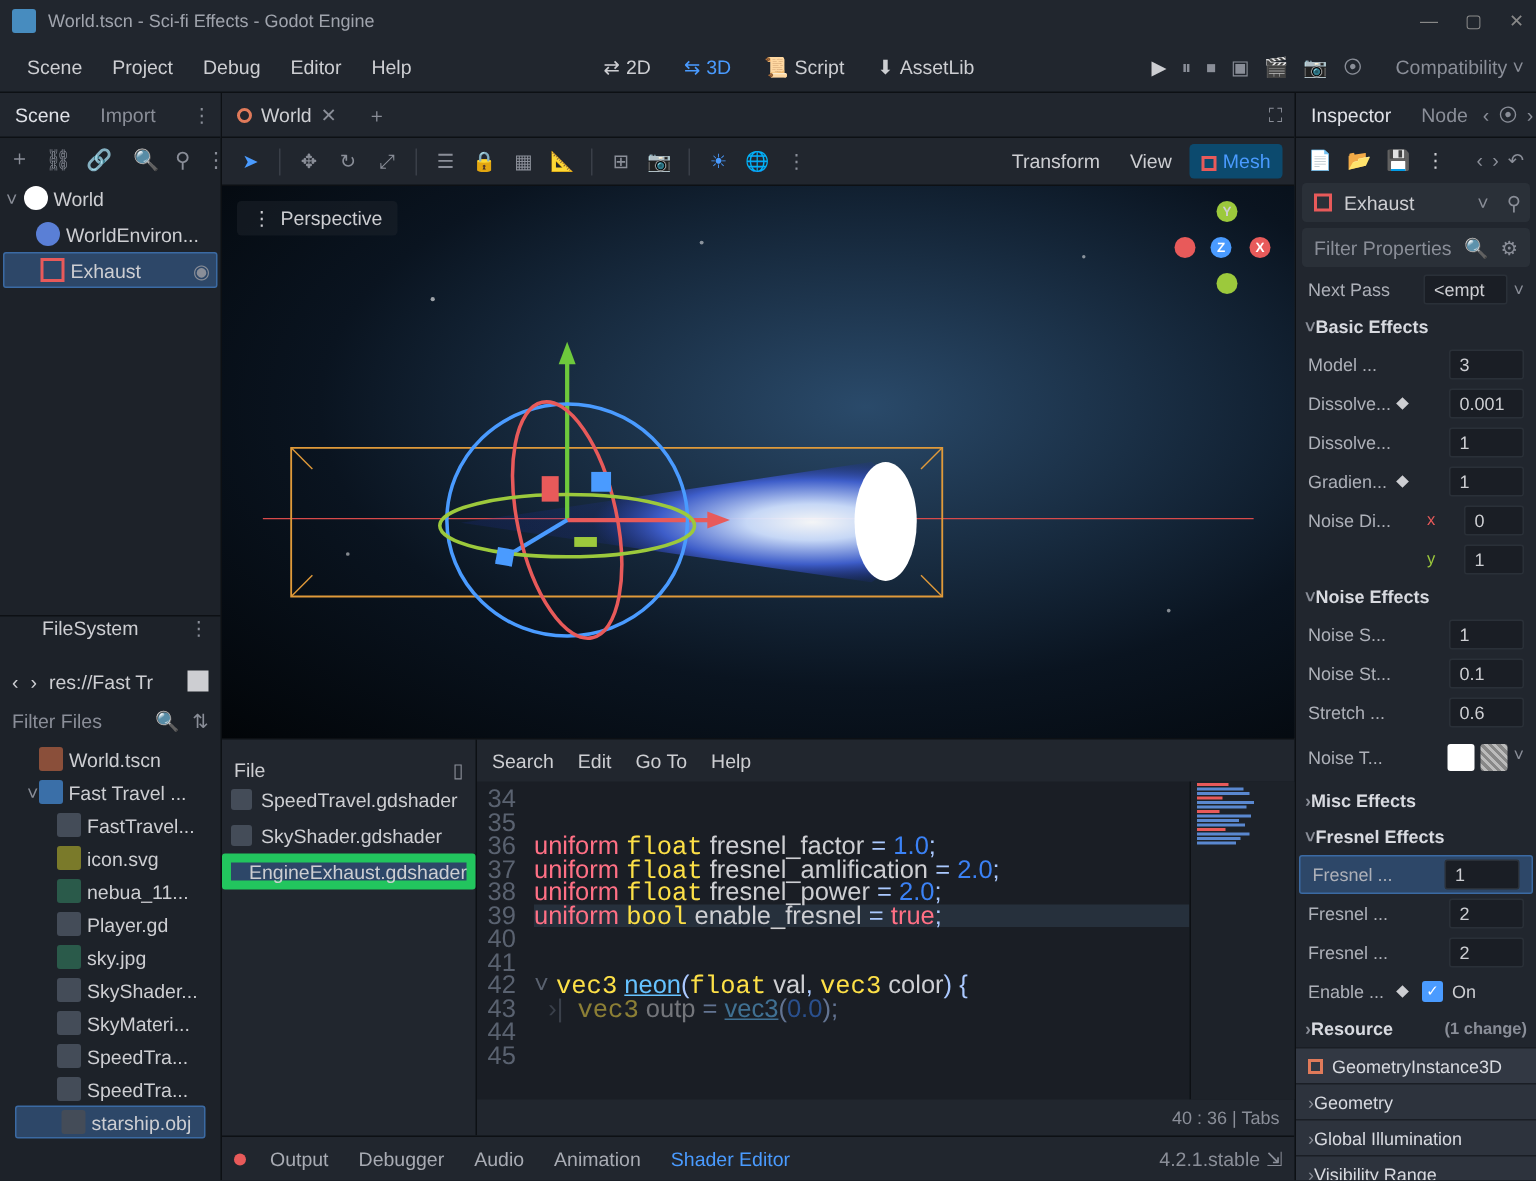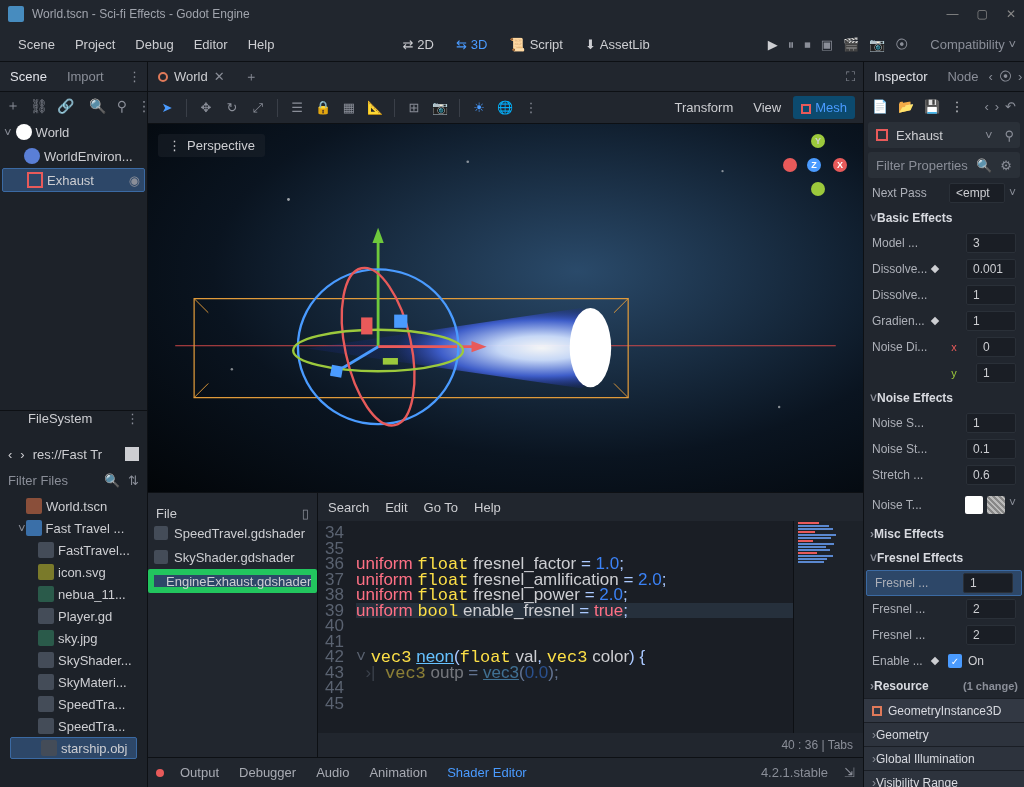--- a/index.html
+++ b/index.html
@@ -82,21 +82,21 @@
 .code { flex: 1; padding: 4px 0 0 6px; }
 .code div { height: 15.5px; line-height: 15.5px; white-space: pre; }
 .code .hl { background: #26303c; }
 .minimap { width: 70px; background: #1d2229; border-left: 1px solid #0d1014; position: relative; }
 .minimap div { height: 2px; margin: 1px 4px; }
 .code-status { height: 24px; display: flex; align-items: center; justify-content: flex-end; padding: 0 10px; color: #8a8e98; font-size: 12px; background: #21262e; }
 .bottom-tabs { height: 30px; display: flex; align-items: center; gap: 4px; padding: 0 8px; border-top: 1px solid #0d1014; background: #21262e; }
 .bottom-tabs .btab { padding: 4px 8px; color: #a8abb3; }
 .bottom-tabs .btab.active { color: #4a9bff; }
 .bottom-tabs .out-dot { width: 8px; height: 8px; background: #e85a5a; border-radius: 50%; margin-right: 4px; }
-.bottom-tabs .end { margin-left: auto; display: flex; align-items: center; gap: 16px; color: #8a8e98; }
+.bottom-tabs .end { margin-left: auto; display: flex; align-items: center; gap: 4px; color: #8a8e98; }
 .insp-toolbar { height: 28px; display: flex; align-items: center; gap: 10px; padding: 0 8px; color: #cdced2; }
 .insp-toolbar .end { margin-left: auto; display: flex; gap: 6px; color: #8a8e98; }
 .insp-node { height: 26px; display: flex; align-items: center; gap: 6px; padding: 0 6px; margin: 2px 4px; background: #2a3038; border-radius: 3px; }
 .filter-row { height: 26px; display: flex; align-items: center; padding: 0 8px; color: #8a8e98; margin: 2px 4px; background: #2a3038; border-radius: 3px; }
 .filter-row .end { margin-left: auto; display: flex; gap: 8px; }
 .prop-row { height: 26px; display: flex; align-items: center; padding: 0 8px; font-size: 12px; }
 .prop-row .label { width: 60px; color: #adb0b8; overflow: hidden; white-space: nowrap; text-overflow: ellipsis; }
 .prop-row .value { margin-left: auto; width: 50px; text-align: left; padding: 2px 6px; background: #1a1e25; border-radius: 2px; color: #cdced2; border: 1px solid #2a3038; }
 .prop-row .revert { width: 6px; height: 6px; background: #cdced2; transform: rotate(45deg); margin-right: 6px; }
 .group-hd { height: 24px; display: flex; align-items: center; padding: 0 6px; background: #2a3038; font-weight: bold; font-size: 12px; color: #d8dae0; }

